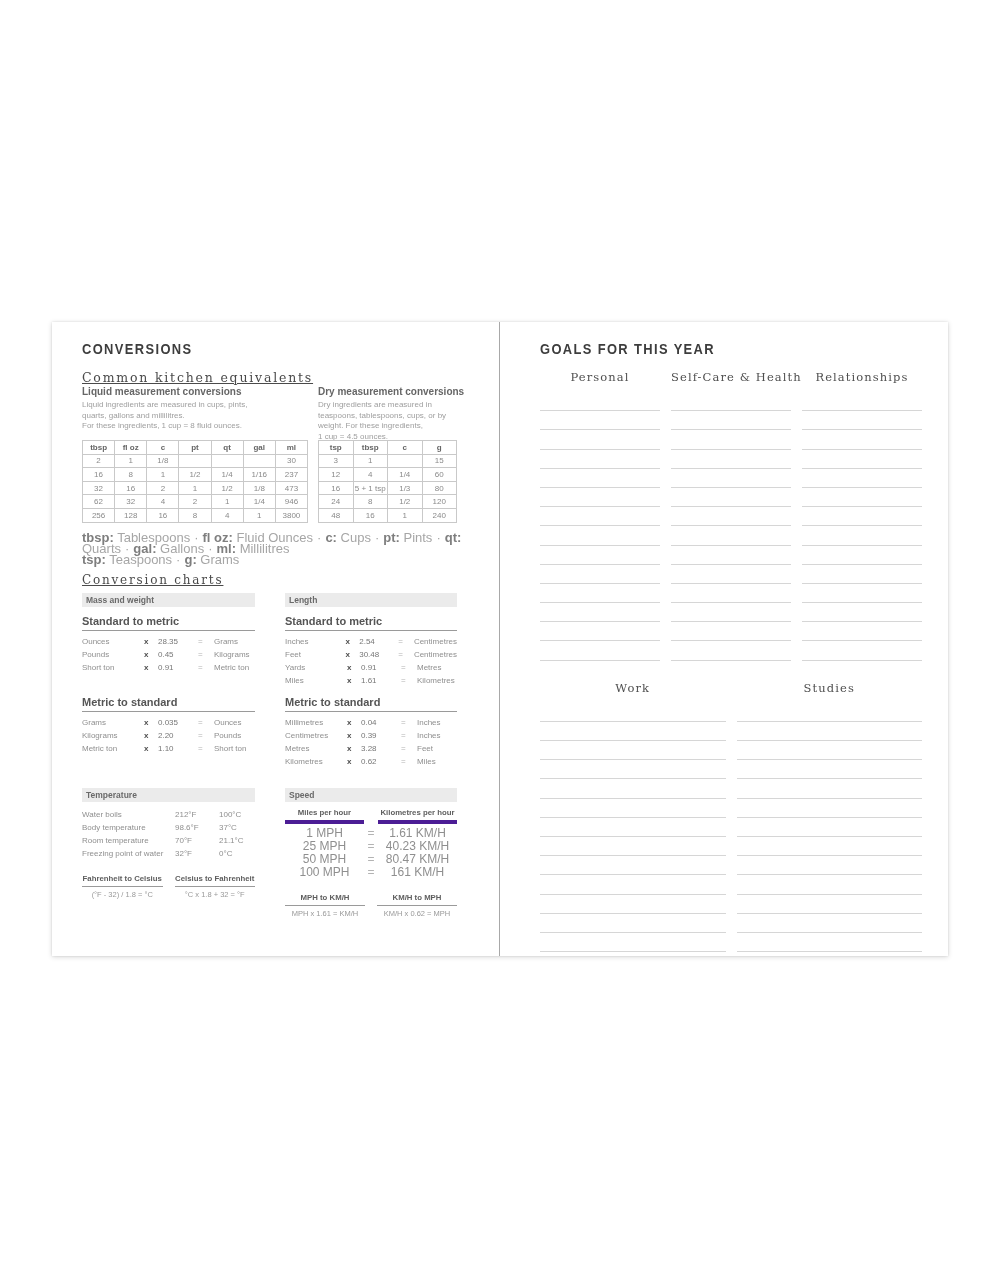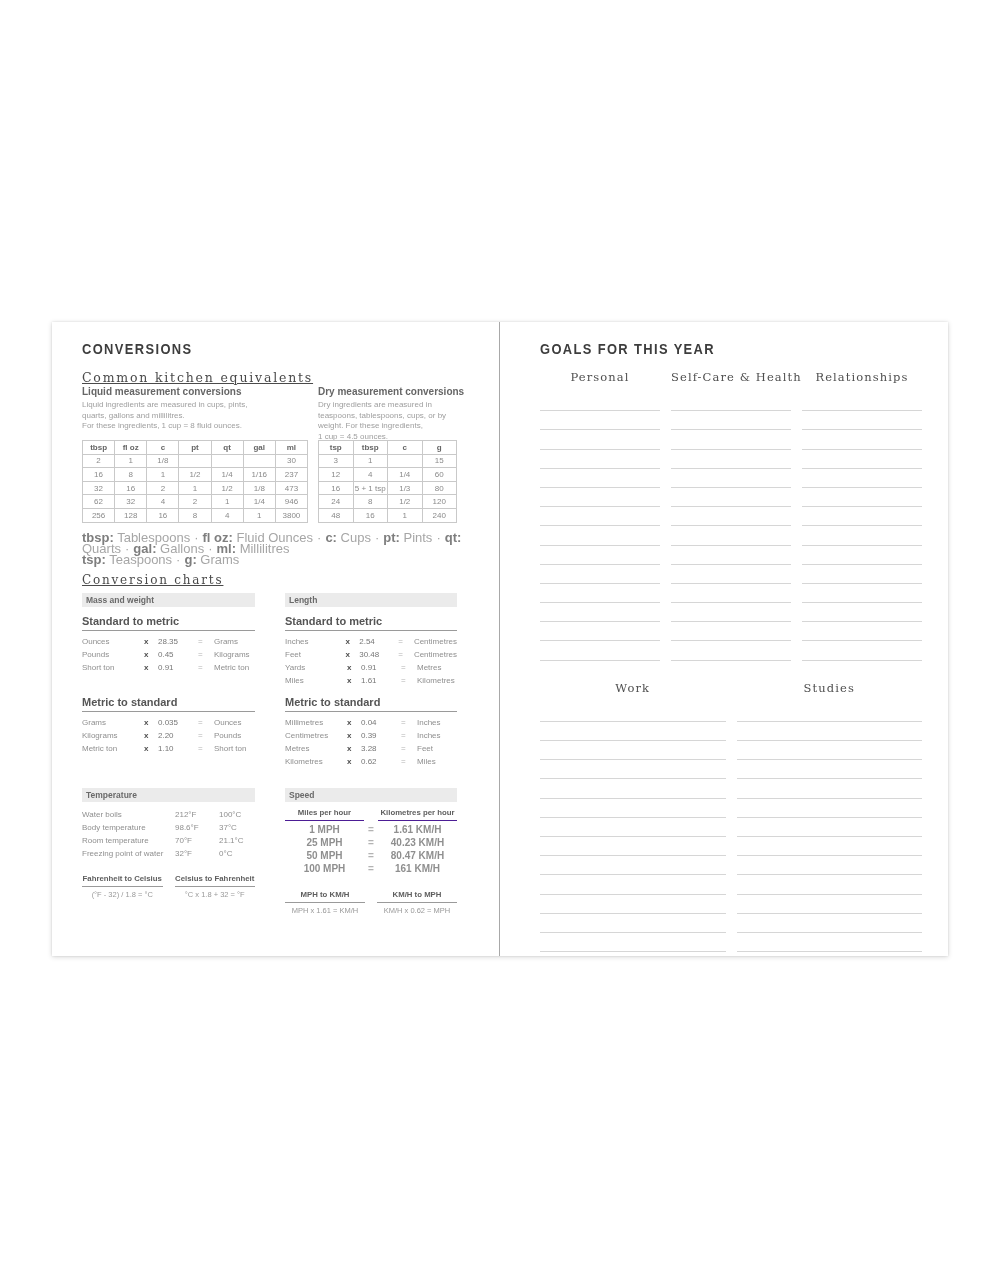--- a/index.html
+++ b/index.html
@@ -65,22 +65,22 @@
   .temp-label{flex:1;}
   .temp-f{width:44px;}
   .temp-c{width:36px;}
 
   .minis{display:flex;gap:12px;margin-top:14px;}
   .mini{flex:1;}
   .mini .mini-title{font-size:7.8px;font-weight:700;color:#5e5e5e;text-align:center;border-bottom:1px solid #9a9a9a;padding-bottom:3px;white-space:nowrap;}
   .mini .formula{font-size:7.5px;color:#999;text-align:center;padding-top:3px;white-space:nowrap;}
 
   .speed-heads{display:flex;gap:14px;margin-bottom:3px;}
-  .speed-heads .sh{flex:1;text-align:center;font-size:7.8px;font-weight:700;color:#5e5e5e;border-bottom:1px solid #4c1d95;padding-bottom:3px;white-space:nowrap;}
-  .speed-row{display:flex;align-items:flex-start;height:13px;font-size:10px;color:#8f8f8f;font-weight:bold;}
+  .speed-heads .sh{flex:1;text-align:center;font-size:7.8px;font-weight:700;color:#5e5e5e;border-bottom:4px solid #4c1d95;padding-bottom:3px;white-space:nowrap;}
+  .speed-row{display:flex;align-items:flex-end;height:13px;font-size:12px;color:#8f8f8f;}
   .sp-mph{flex:1;text-align:center;}
   .sp-eq{width:14px;text-align:center;color:#b3b3b3;}
   .sp-kmh{flex:1;text-align:center;}
 
   
   .goals{position:absolute;left:40px;top:48px;width:382px;}
   .goals-section{display:flex;gap:11px;}
   .goals-section + .goals-section{margin-top:20px;}
   .goal-col{flex:1;min-width:0;}
   .goal-col .goal-head{

